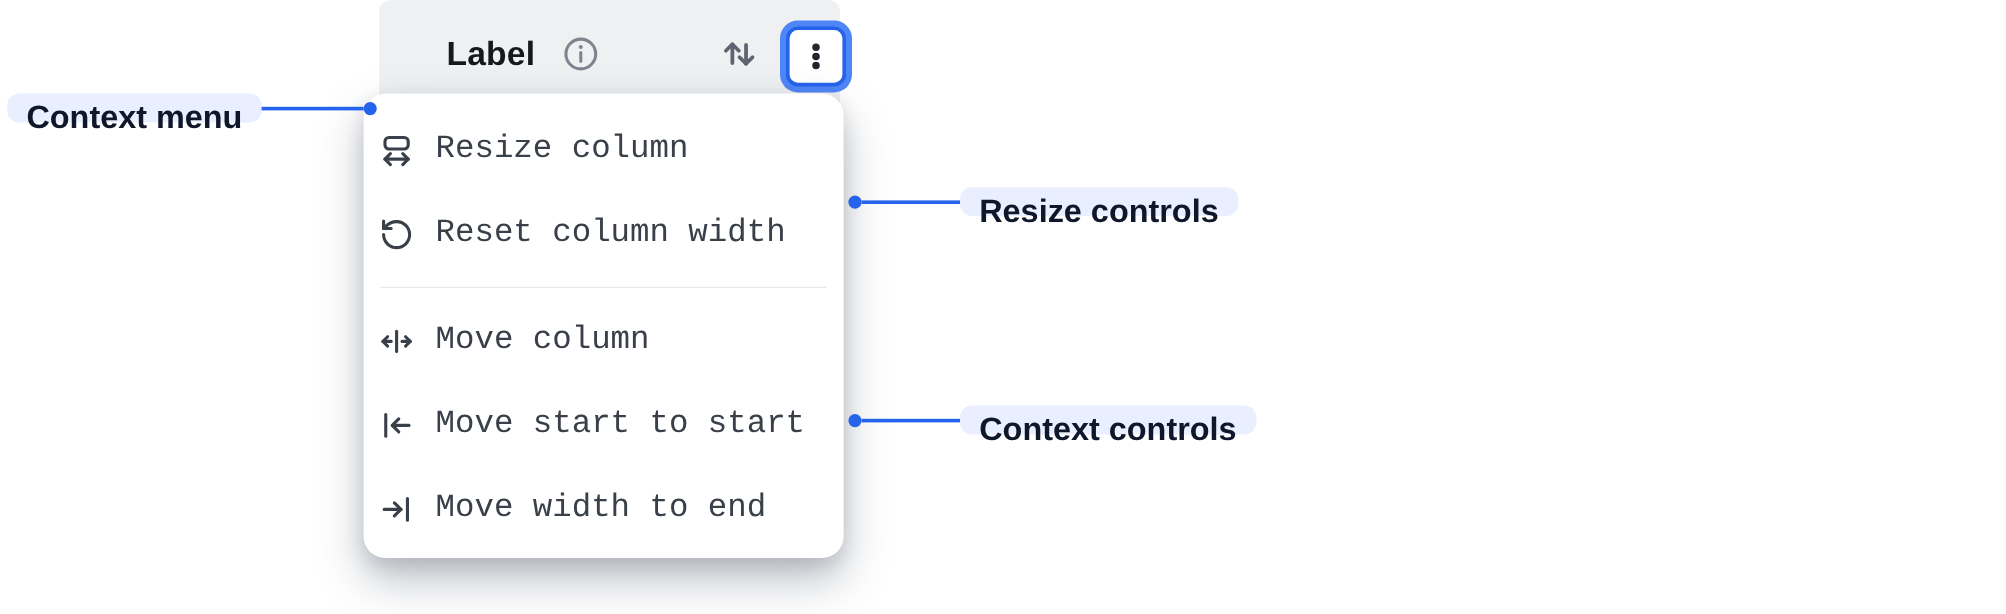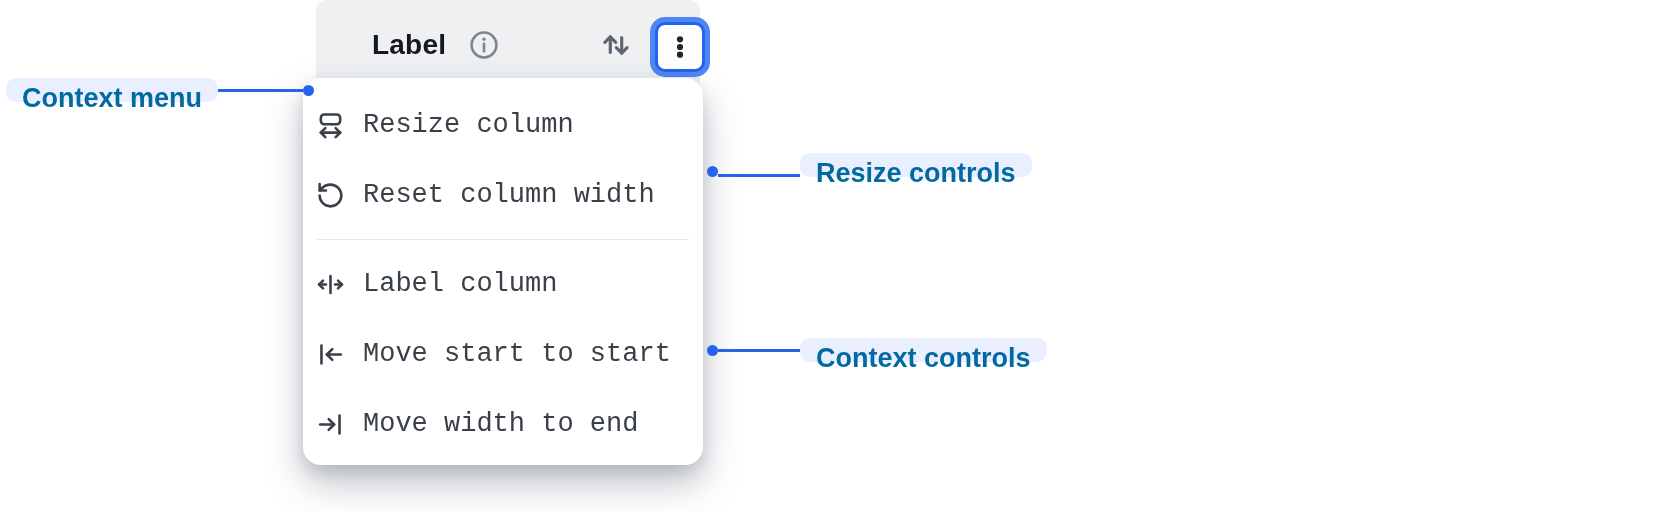--- a/index.html
+++ b/index.html
@@ -40,26 +40,26 @@
   .menu-item .mi-icon{width:31px;height:31px;flex:0 0 31px;display:flex;align-items:center;}
   .menu-item .mi-label{
     font-size:27px;color:#3a4049;white-space:nowrap;
     font-family:Liberation Mono, monospace;
   }
   .menu-divider{height:1px;background:#e5e7e9;margin:9px 14px;}
   
   .annotation{position:absolute;display:flex;align-items:center;height:40px;}
   .pill{
     height:24px;line-height:40px;padding:0 16px;border-radius:10px;
-    background:#e9efff;color:#0369a1;font-size:27px;font-weight:600;white-space:nowrap;
+    background:#e9efff;color:#0f172a;font-size:27px;font-weight:600;white-space:nowrap;
   }
   .aline{height:3px;background:#2563eb;}
   .adot{width:11px;height:11px;border-radius:50%;background:#2563eb;flex:0 0 11px;}
   .ann-context{left:6px;top:70px;}
-  .ann-resize{left:707px;top:137px;align-items:flex-end;}
+  .ann-resize{left:707px;top:148px;}
   .ann-move{left:707px;top:330px;}
   svg{display:block;}
 </style>
 </head>
 <body>
 
 <div class="canvas">
 
   <div class="col-header">
     <span class="col-header-label">Label</span>
@@ -121,21 +121,21 @@
     <button class="menu-item">
       <span class="mi-icon">
         <svg width="31" height="31" viewBox="0 0 24 24" fill="none" stroke="#3a4049" stroke-width="2" stroke-linecap="round" stroke-linejoin="round">
           <path d="M12 5.5v13"></path>
           <path d="M8.5 12H3.2"></path>
           <path d="M6.2 9 3.2 12l3 3"></path>
           <path d="M15.5 12h5.3"></path>
           <path d="M17.8 9l3 3-3 3"></path>
         </svg>
       </span>
-      <span class="mi-label">Label column</span>
+      <span class="mi-label">Move column</span>
     </button>
 
     <button class="menu-item">
       <span class="mi-icon">
         <svg width="31" height="31" viewBox="0 0 24 24" fill="none" stroke="#3a4049" stroke-width="2" stroke-linecap="round" stroke-linejoin="round">
           <path d="M5 5v14"></path>
           <path d="M20 12H9.2"></path>
           <path d="M13.4 7.8 9.2 12l4.2 4.2"></path>
         </svg>
       </span>

